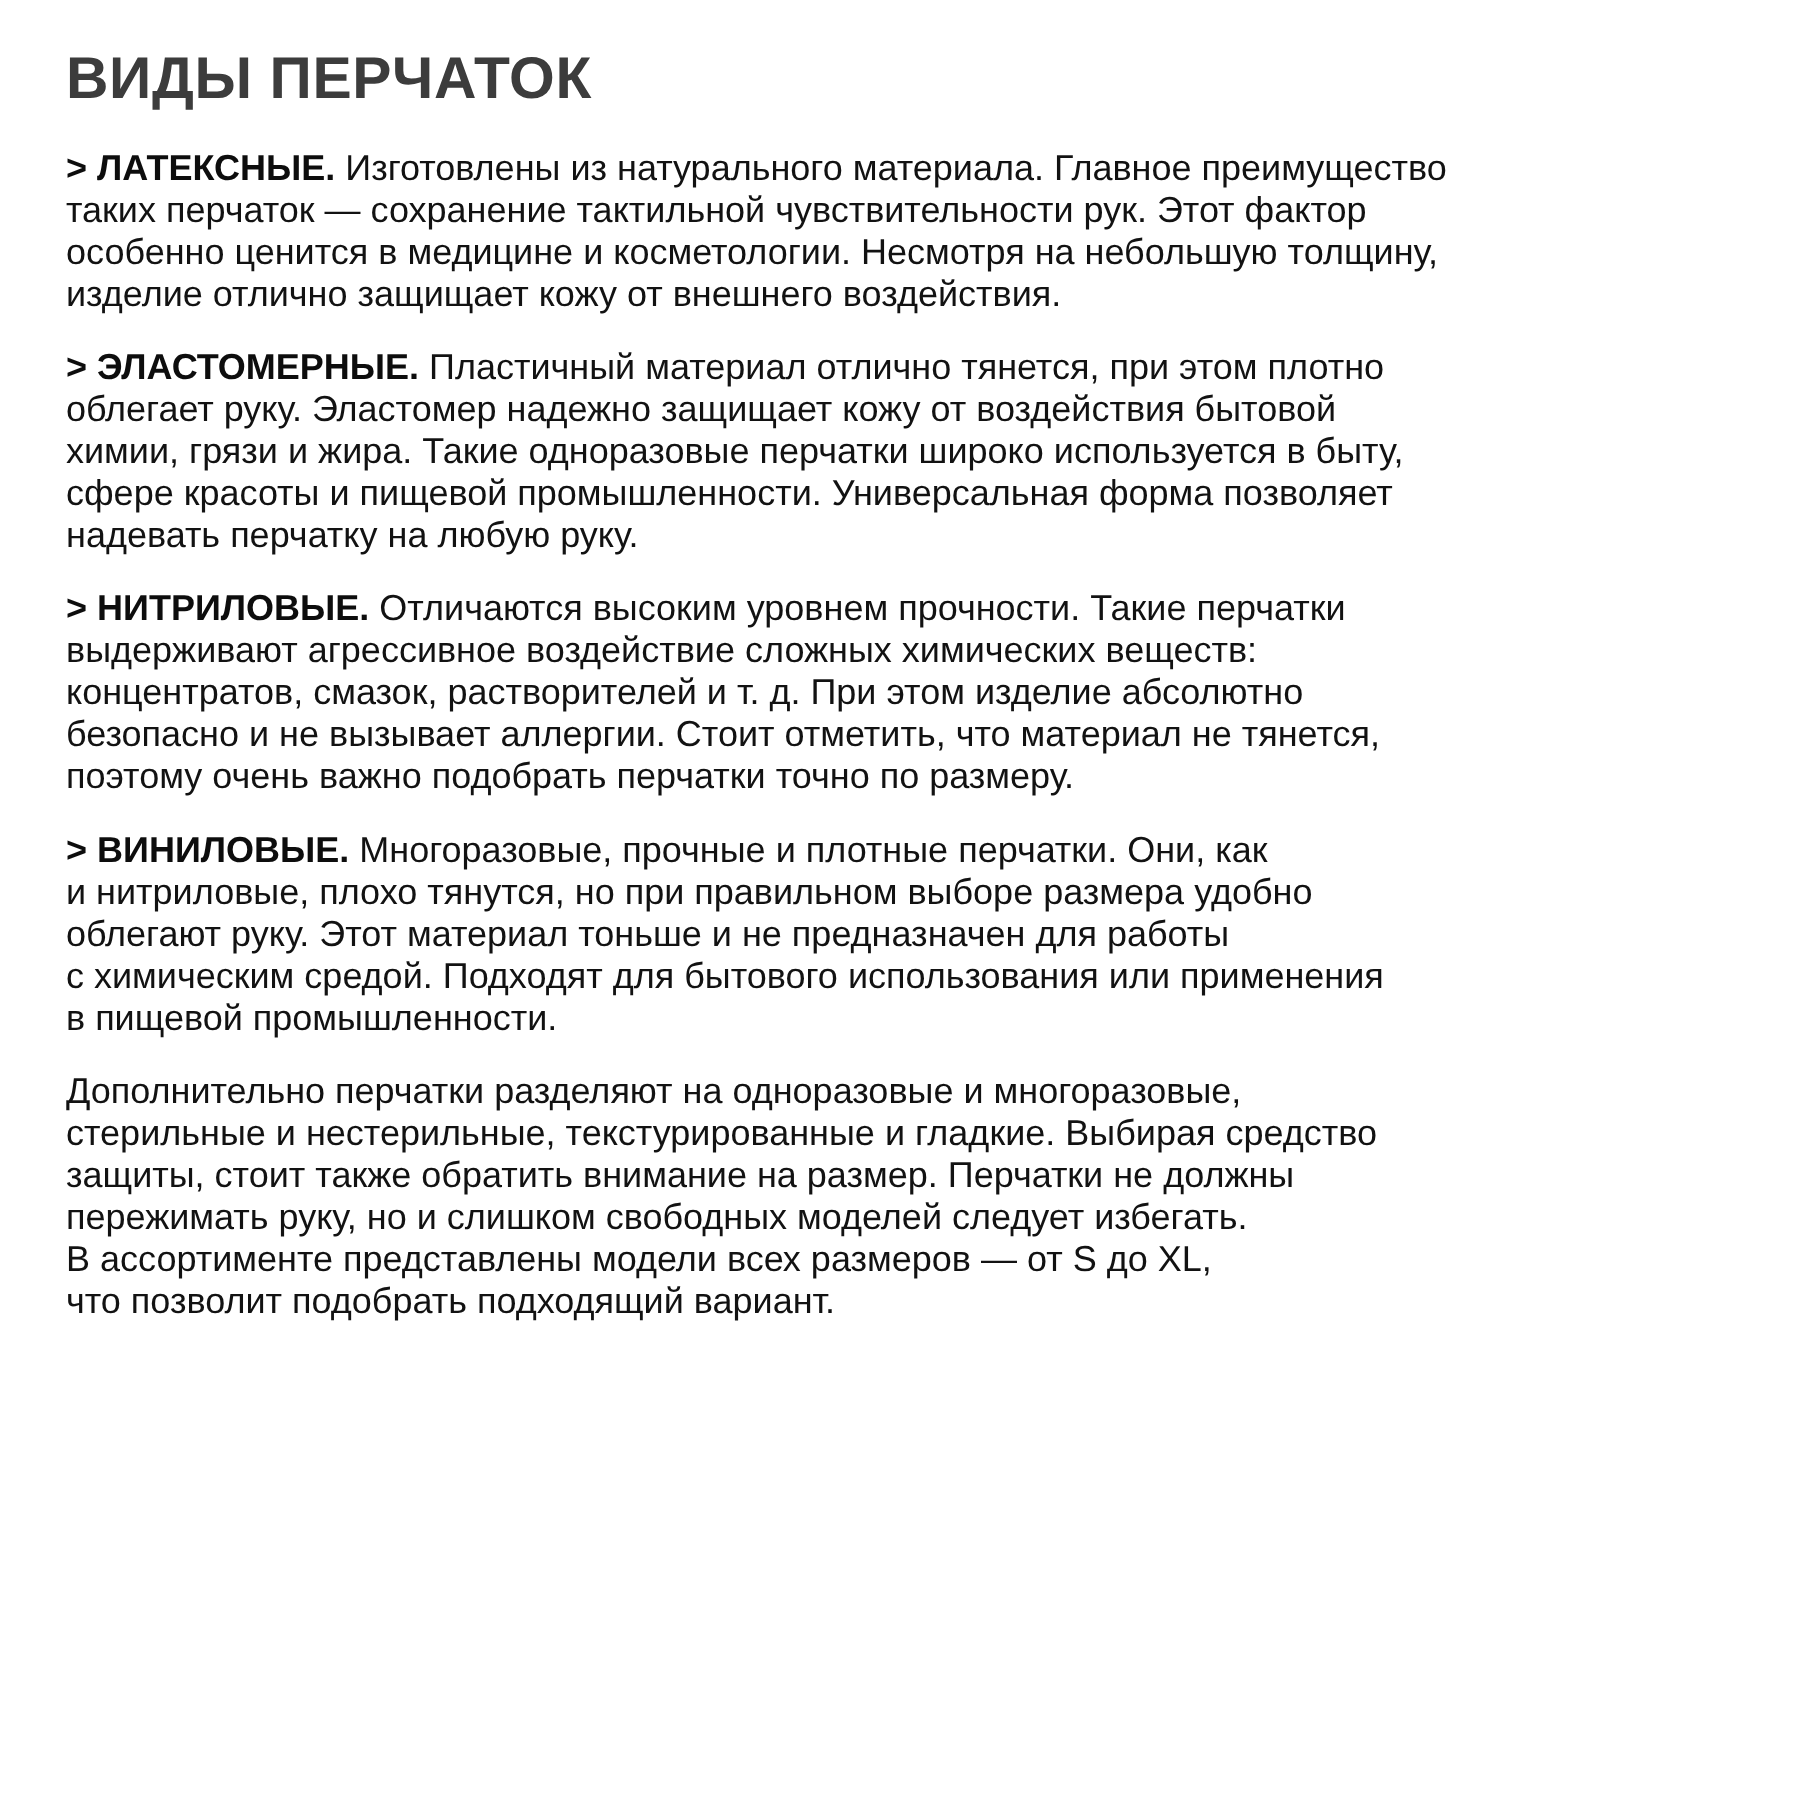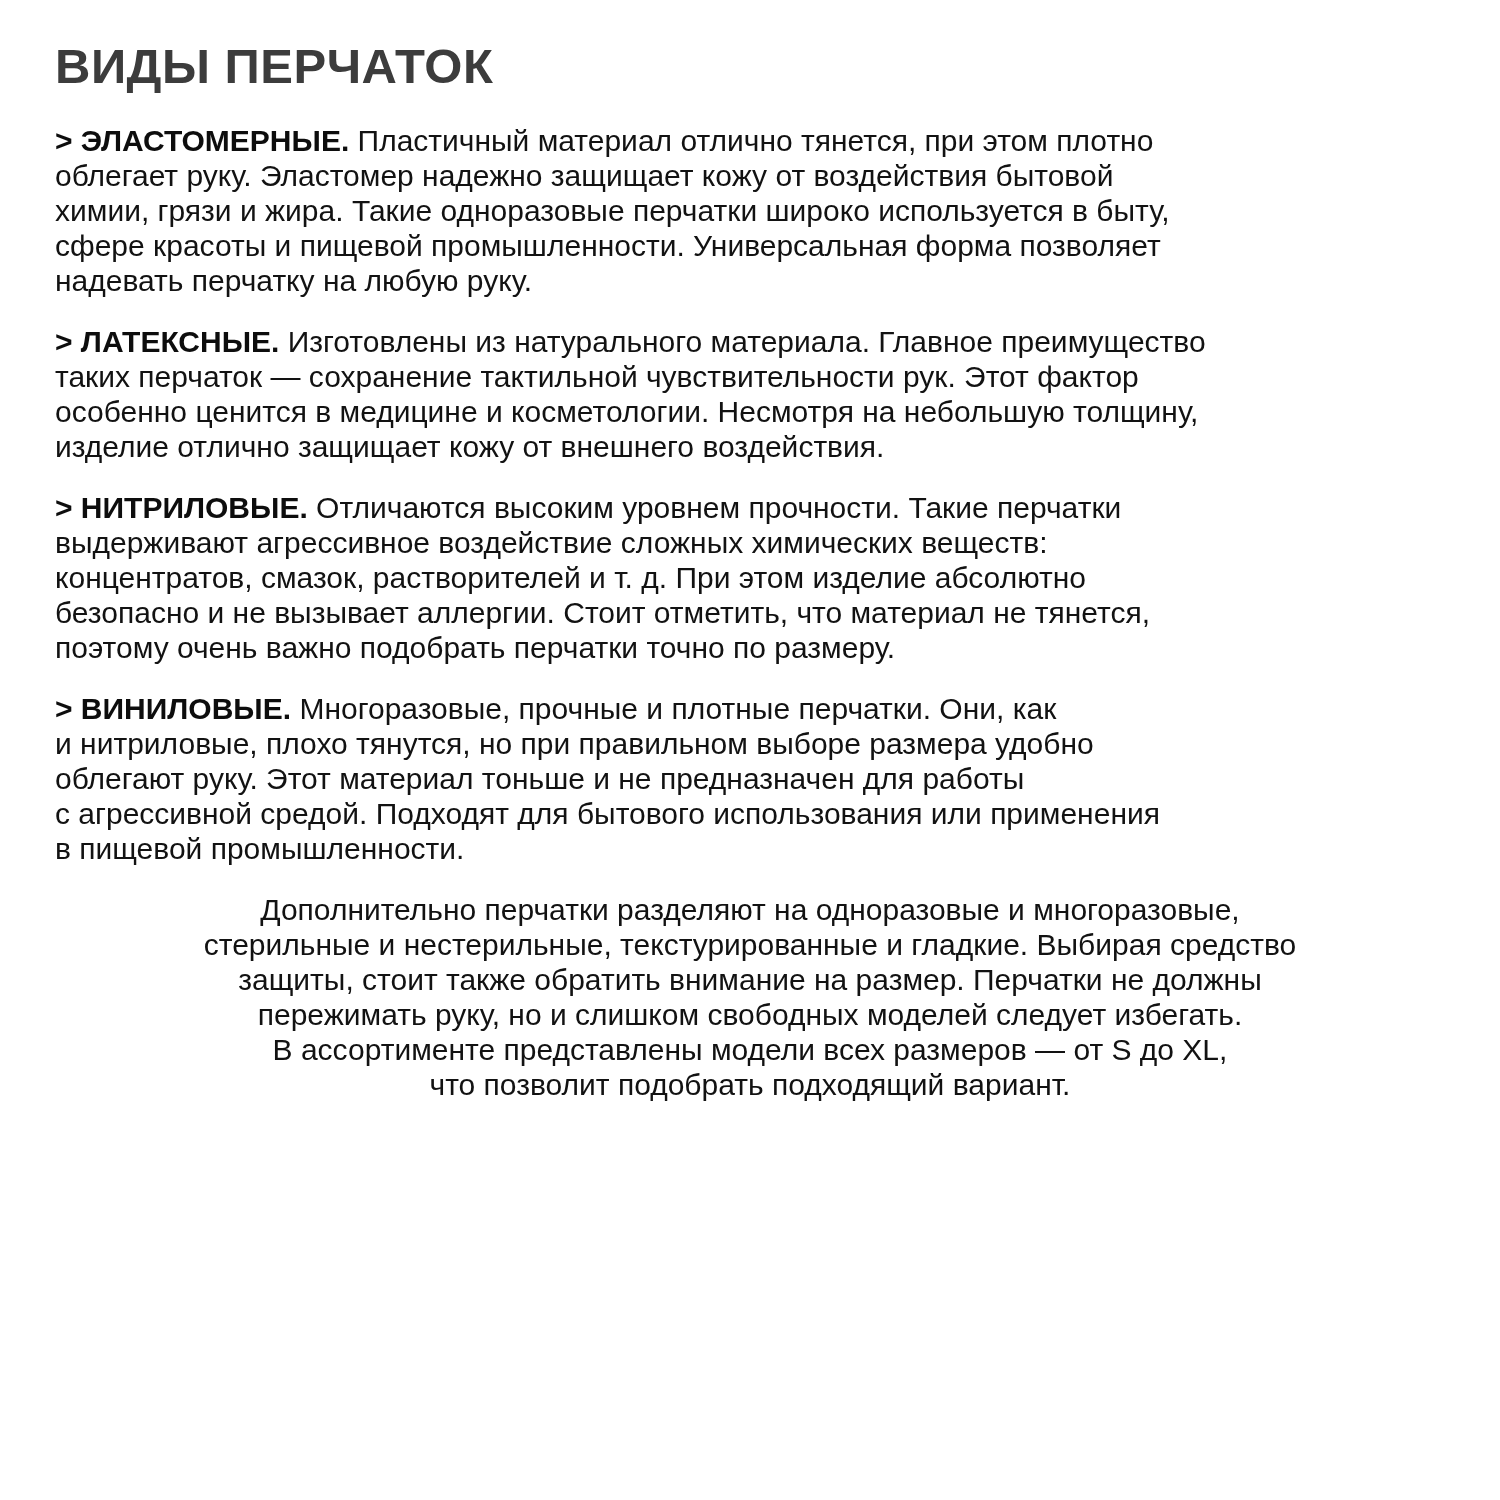--- a/index.html
+++ b/index.html
@@ -26,56 +26,55 @@
   }
   .para {
     margin: 0 0 26px 0;
     font-size: 30px;
     line-height: 35px;
     white-space: pre-line; 
     color: #121212;
   }
   .para:last-child {
     margin-bottom: 0;
-    text-align: center;
   }
   .type-label {
     font-weight: bold;
     color: #0d0d0d;
   }
 </style>
 </head>
 <body>
 
 <main class="doc">
   <h1 class="doc-title">ВИДЫ ПЕРЧАТОК</h1>
 
 
 
+  <p class="para"><b class="type-label">&gt; ЛАТЕКСНЫЕ.</b> <span>Изготовлены из натурального материала. Главное преимущество
+таких перчаток — сохранение тактильной чувствительности рук. Этот фактор
+особенно ценится в медицине и косметологии. Несмотря на небольшую толщину,
+изделие отлично защищает кожу от внешнего воздействия.</span></p>
+
   <p class="para"><b class="type-label">&gt; ЭЛАСТОМЕРНЫЕ.</b> <span>Пластичный материал отлично тянется, при этом плотно
 облегает руку. Эластомер надежно защищает кожу от воздействия бытовой
 химии, грязи и жира. Такие одноразовые перчатки широко используется в быту,
 сфере красоты и пищевой промышленности. Универсальная форма позволяет
 надевать перчатку на любую руку.</span></p>
-
-  <p class="para"><b class="type-label">&gt; ЛАТЕКСНЫЕ.</b> <span>Изготовлены из натурального материала. Главное преимущество
-таких перчаток — сохранение тактильной чувствительности рук. Этот фактор
-особенно ценится в медицине и косметологии. Несмотря на небольшую толщину,
-изделие отлично защищает кожу от внешнего воздействия.</span></p>
 
   <p class="para"><b class="type-label">&gt; НИТРИЛОВЫЕ.</b> <span>Отличаются высоким уровнем прочности. Такие перчатки
 выдерживают агрессивное воздействие сложных химических веществ:
 концентратов, смазок, растворителей и т. д. При этом изделие абсолютно
 безопасно и не вызывает аллергии. Стоит отметить, что материал не тянется,
 поэтому очень важно подобрать перчатки точно по размеру.</span></p>
 
   <p class="para"><b class="type-label">&gt; ВИНИЛОВЫЕ.</b> <span>Многоразовые, прочные и плотные перчатки. Они, как
 и нитриловые, плохо тянутся, но при правильном выборе размера удобно
 облегают руку. Этот материал тоньше и не предназначен для работы
-с агрессивной средой. Подходят для бытового использования или применения
+с химическим средой. Подходят для бытового использования или применения
 в пищевой промышленности.</span></p>
 
 
   <p class="para">Дополнительно перчатки разделяют на одноразовые и многоразовые,
 стерильные и нестерильные, текстурированные и гладкие. Выбирая средство
 защиты, стоит также обратить внимание на размер. Перчатки не должны
 пережимать руку, но и слишком свободных моделей следует избегать.
 В ассортименте представлены модели всех размеров — от S до XL,
 что позволит подобрать подходящий вариант.</p>
 </main>

